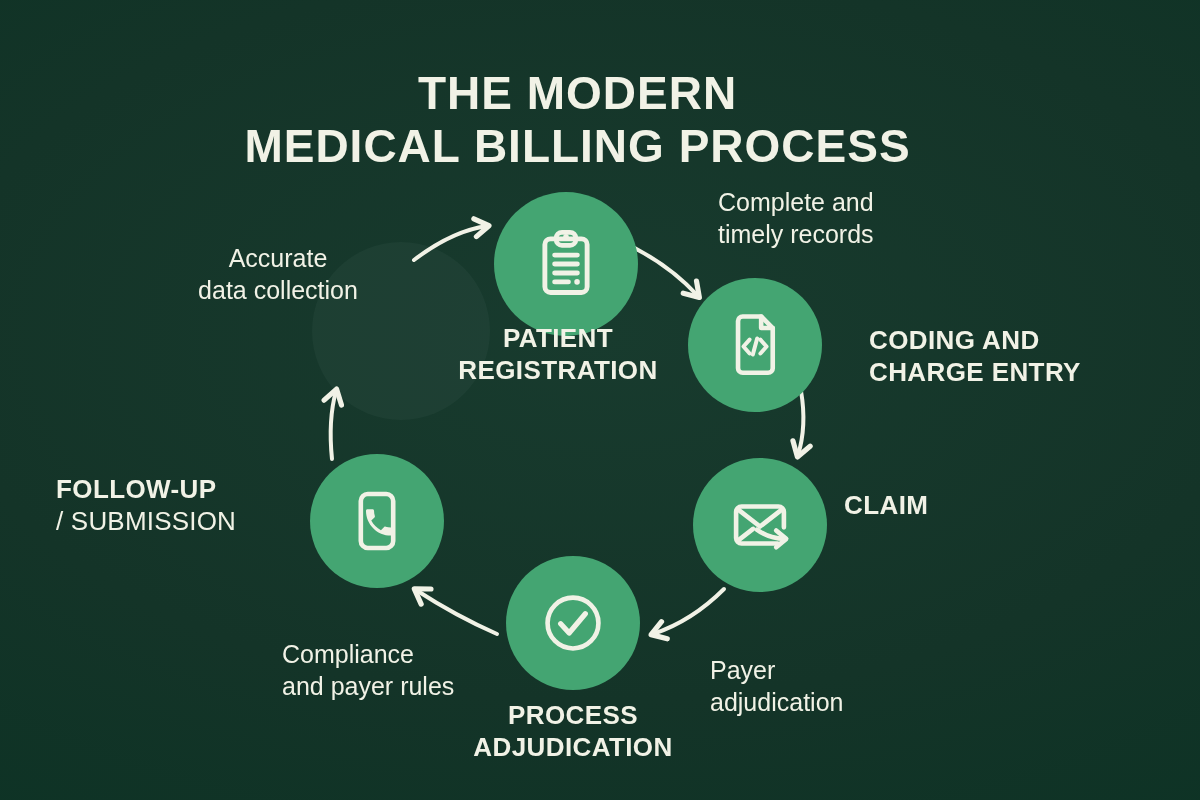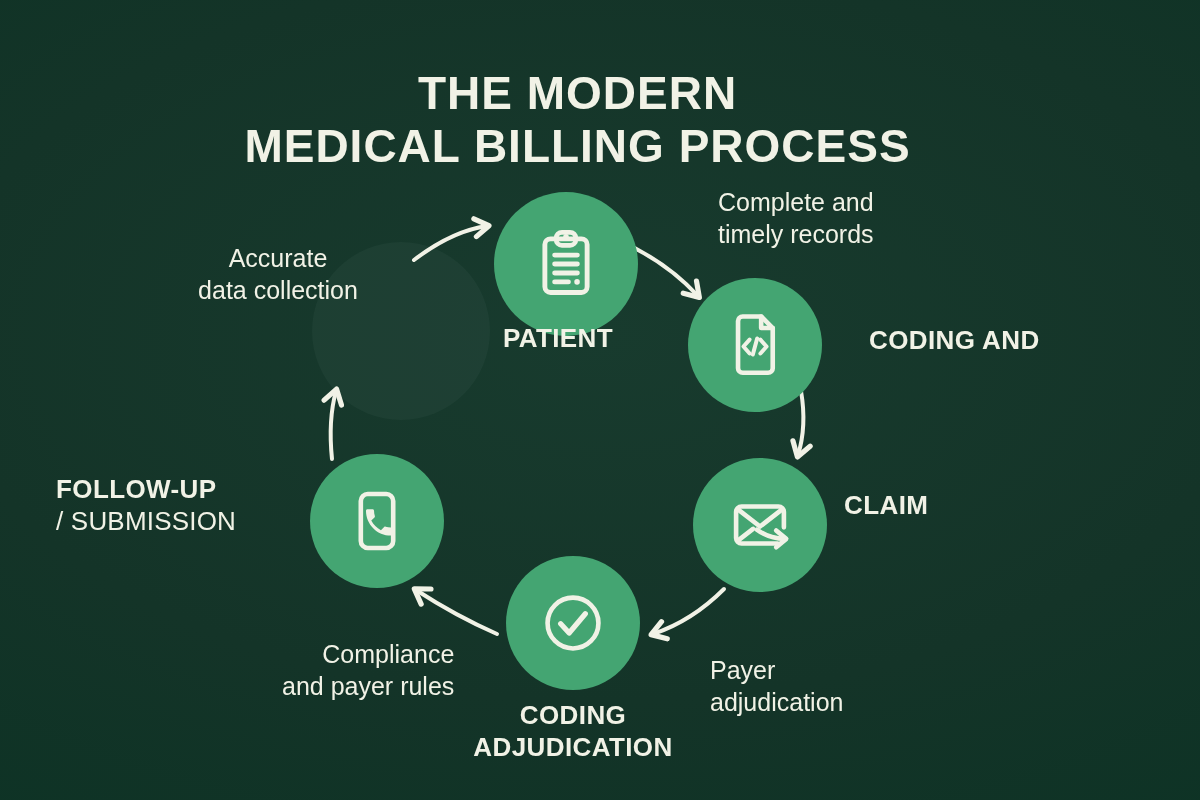--- a/index.html
+++ b/index.html
@@ -50,21 +50,21 @@
   #l-cla{left:844px;top:489px;text-align:center;}
   #l-adj{left:423px;top:699px;width:300px;text-align:center;}
   #l-fol{left:56px;top:473px;width:242px;text-align:left;}
   #l-fol .line2{font-weight:400;letter-spacing:0.2px;}
   
   .ann{font-weight:500;font-size:25px;line-height:32px;color:var(--text);}
   .ann span{display:block;}
   #a-acc{left:158px;top:242px;width:240px;text-align:center;}
   #a-com{left:718px;top:186px;text-align:left;}
   #a-pay{left:710px;top:654px;text-align:left;}
-  #a-cmp{left:282px;top:638px;text-align:right;}
+  #a-cmp{left:282px;top:638px;text-align:left;}
   
   #arrows{left:0;top:0;}
   .arrow{fill:none;stroke:var(--text);stroke-width:4;stroke-linecap:round;}
   #ah path{fill:none;stroke:var(--text);stroke-width:2.6;stroke-linecap:round;stroke-linejoin:round;}
 </style>
 </head>
 <body>
 
 <div id="canvas">
 
@@ -96,33 +96,35 @@
       <circle class="f" cx="24" cy="7.2" r="1.7"></circle>
       <path class="s" d="M17 18.5 H31"></path>
       <path class="s" d="M17 24 H31"></path>
       <path class="s" d="M17 29.5 H31"></path>
       <path class="s" d="M17 35 H25.5"></path>
       <circle class="f" cx="30.8" cy="35" r="1.7"></circle>
     </svg>
   </div>
   <div id="l-reg" class="abs lbl">
     <span>PATIENT</span>
+    <span>REGISTRATION</span>
   </div>
 
   <div id="c-cod" class="abs circle">
     <svg width="74" height="74" viewBox="0 0 48 48">
       <path class="s" d="M16 5.5 H28 L35.5 13 V39 a3 3 0 0 1 -3 3 H16 a3 3 0 0 1 -3 -3 V8.5 a3 3 0 0 1 3 -3 Z"></path>
       <path class="s" d="M28 5.5 V13 H35.5"></path>
       <path class="s2" d="M20.5 20.5 L16.5 25 L20.5 29.5"></path>
       <path class="s2" d="M27.5 20.5 L31.5 25 L27.5 29.5"></path>
       <path class="s2" d="M25.4 19.8 L22.6 30.2"></path>
     </svg>
   </div>
   <div id="l-cod" class="abs lbl">
     <span>CODING AND</span>
+    <span>CHARGE ENTRY</span>
   </div>
 
   <div id="c-cla" class="abs circle">
     <svg width="74" height="74" viewBox="0 0 48 48">
       <path class="s" d="M35.5 36 H12 a3.5 3.5 0 0 1 -3.5 -3.5 V15.5 a3.5 3.5 0 0 1 3.5 -3.5 h24 a3.5 3.5 0 0 1 3.5 3.5 V25.5"></path>
       <path class="s" d="M10.5 14.5 L24 25 L37.5 14.5"></path>
       <path class="s" d="M10.5 33.5 L19.5 26.5"></path>
       <path class="s" d="M22 27 C28 31.5 33 32.8 40 33"></path>
       <path class="s" d="M34.5 27.5 L41 33 L34.5 38.5"></path>
     </svg>
@@ -131,21 +133,21 @@
     <span>CLAIM</span>
   </div>
 
   <div id="c-adj" class="abs circle">
     <svg width="74" height="74" viewBox="0 0 48 48">
       <circle class="s" cx="24" cy="24" r="16.5"></circle>
       <path class="s" style="stroke-width:3.4" d="M16 24.5 L21.5 30.5 L32 18"></path>
     </svg>
   </div>
   <div id="l-adj" class="abs lbl">
-    <span>CODING</span>
+    <span>PROCESS</span>
     <span>ADJUDICATION</span>
   </div>
 
   <div id="c-fol" class="abs circle">
     <svg width="74" height="74" viewBox="0 0 48 48">
       <rect class="s" x="13.5" y="6.5" width="21" height="35" rx="4.5"></rect>
       <g transform="translate(14,13.5) scale(0.95)">
         <path class="f" d="M6.62 10.79c1.44 2.83 3.76 5.14 6.59 6.59l2.2-2.2c.27-.27.67-.36 1.02-.24 1.12.37 2.33.57 3.57.57.55 0 1 .45 1 1V20c0 .55-.45 1-1 1-9.39 0-17-7.61-17-17 0-.55.45-1 1-1h3.5c.55 0 1 .45 1 1 0 1.25.2 2.45.57 3.57.11.35.03.74-.25 1.02l-2.2 2.2z"></path>
       </g>
     </svg>

